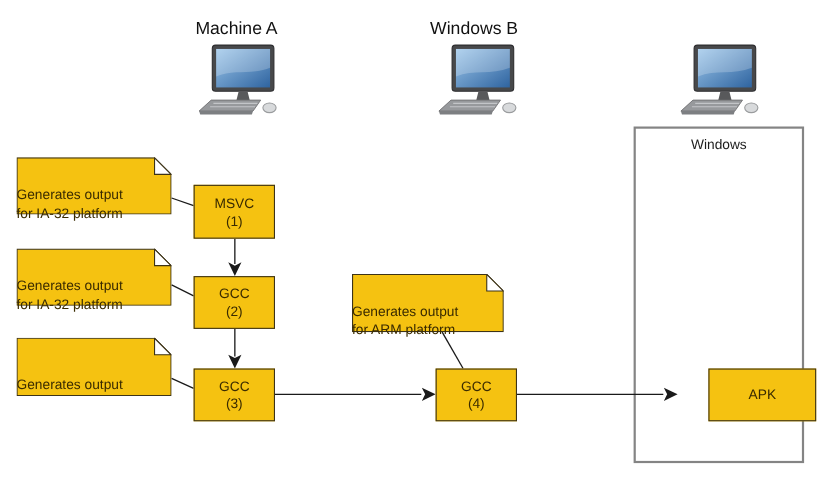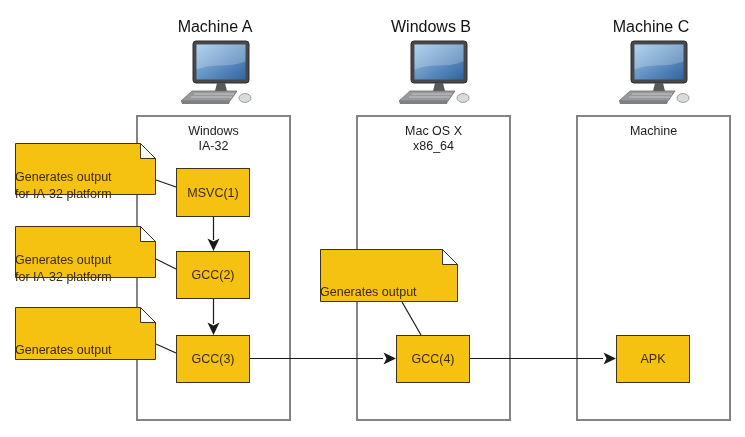--- a/index.html
+++ b/index.html
@@ -14,42 +14,41 @@
   .machine-box{
     position:absolute;top:115px;width:155px;height:306px;box-sizing:border-box;
     background:#fff;border:2px solid #848484;
   }
   .os-label{
     margin-top:7px;text-align:center;font-size:12.5px;line-height:15px;color:#1c1c1c;
   }
   .node{
     position:absolute;box-sizing:border-box;
     background:var(--node-fill,#f5c211);border:1px solid var(--node-border,#3d3317);
-    display:flex;flex-direction:row;align-items:center;justify-content:center;
+    display:flex;flex-direction:column;align-items:center;justify-content:center;
     font-size:12.5px;line-height:16px;color:#3a2b00;text-align:center;
   }
   .note{position:absolute;}
   .note svg{position:absolute;left:0;top:0;}
   .note-text{
     position:absolute;left:0;top:16px;width:100%;height:100%;
     display:flex;flex-direction:column;align-items:flex-start;justify-content:center;
     font-size:12.5px;line-height:17px;color:#3a2b00;text-align:center;padding-top:1px;
     box-sizing:border-box;
   }
   .overlay{position:absolute;left:0;top:0;pointer-events:none;}
   .icon{position:absolute;top:39px;}
 </style>
 </head>
 <body>
 
 <div class="canvas">
 
   <div class="machine-title" style="left:135px">Machine A</div>
   <div class="machine-title" style="left:351px">Windows B</div>
-  <div class="machine-title" style="left:571px">Machine C</div>
 
   <svg class="icon" style="left:179px" width="76" height="66" viewBox="0 0 76 66">
     <defs>
       <linearGradient id="scrA" x1="0" y1="0" x2="1" y2="1">
         <stop offset="0" stop-color="#9cc6ea"></stop>
           <stop offset="1" stop-color="#2f64a0"></stop>
       </linearGradient>
     </defs>
     <rect x="14" y="2" width="56" height="42" rx="3" fill="#47484a" stroke="#2e2e30"></rect>
     <rect x="17.5" y="5.5" width="49" height="35" fill="url(#scrA)"></rect>
@@ -92,35 +91,23 @@
     <path d="M17.5,5.5 h49 v17 c-17,7 -33,1 -49,8 z" fill="#ffffff" opacity="0.22"></path>
     <path d="M38,44 h8 l2,8 h-12 z" fill="#58595b"></path>
     <rect x="30" y="52" width="24" height="3.5" rx="1.5" fill="#6a6b6d"></rect>
     <polygon points="2,62 13,52 58,52 51,62" fill="#97999c" stroke="#6f7072" stroke-width="0.8"></polygon>
     <polygon points="2,62 51,62 50,65 3,65" fill="#7d7f82"></polygon>
     <line x1="15" y1="55" x2="55" y2="55" stroke="#c3c5c8" stroke-width="1"></line>
     <line x1="12" y1="58" x2="53" y2="58" stroke="#c3c5c8" stroke-width="1"></line>
     <ellipse cx="66" cy="59" rx="6" ry="4.4" fill="#d8dadc" stroke="#9a9c9e"></ellipse>
   </svg>
 
-  <div class="machine-box" style="left:136px">
+  <div class="machine-box" style="left:576px">
     <div class="os-label">
       <div>Windows</div>
-      <div>IA-32</div>
-    </div>
-  </div>
-  <div class="machine-box" style="left:356px">
-    <div class="os-label">
-      <div>Mac OS X</div>
-      <div>x86_64</div>
-    </div>
-  </div>
-  <div class="machine-box" style="left:576px">
-    <div class="os-label">
-      <div>Machine</div>
     </div>
   </div>
 
   <svg class="overlay" width="745" height="437" viewBox="0 0 745 437">
     <g stroke="#1a1a1a" stroke-width="1.2" fill="none">
       <path d="M213.5,217 L213.5,240"></path>
       <path d="M213.5,299 L213.5,324"></path>
       <path d="M250,358.5 L383,358.5"></path>
       <path d="M470,358.5 L603,358.5"></path>
       <path d="M156,180 L176,187"></path>
@@ -145,21 +132,21 @@
     <div>(2)</div>
   </div>
   <div class="node" style="left:176px;top:335px;width:74px;height:48px">
     <div>GCC</div>
     <div>(3)</div>
   </div>
   <div class="node" style="left:396px;top:335px;width:74px;height:48px">
     <div>GCC</div>
     <div>(4)</div>
   </div>
-  <div class="node" style="left:616px;top:335px;width:74px;height:48px">
+  <div class="node" style="left:644px;top:335px;width:98px;height:48px">
     <div>APK</div>
   </div>
 
   <div class="note" style="left:15px;top:143px;width:141px;height:52px">
     <svg width="141" height="52" viewBox="0 0 141 52">
       <polygon points="0.5,0.5 125.5,0.5 140.5,15.5 140.5,51.5 0.5,51.5" fill="#f5c211" stroke="#3d3317"></polygon>
       <polygon points="125.5,0.5 140.5,15.5 125.5,15.5" fill="#ffffff" stroke="#3d3317"></polygon>
     </svg>
     <div class="note-text">
       <div>Generates output</div>
@@ -185,16 +172,17 @@
       <div>Generates output</div>
     </div>
   </div>
   <div class="note" style="left:320px;top:249px;width:138px;height:53px">
     <svg width="138" height="53" viewBox="0 0 138 53">
       <polygon points="0.5,0.5 122.5,0.5 137.5,15.5 137.5,52.5 0.5,52.5" fill="#f5c211" stroke="#3d3317"></polygon>
       <polygon points="122.5,0.5 137.5,15.5 122.5,15.5" fill="#ffffff" stroke="#3d3317"></polygon>
     </svg>
     <div class="note-text">
       <div>Generates output</div>
+      <div>for ARM platform</div>
     </div>
   </div>
 
 </div>
 
 </body></html>

